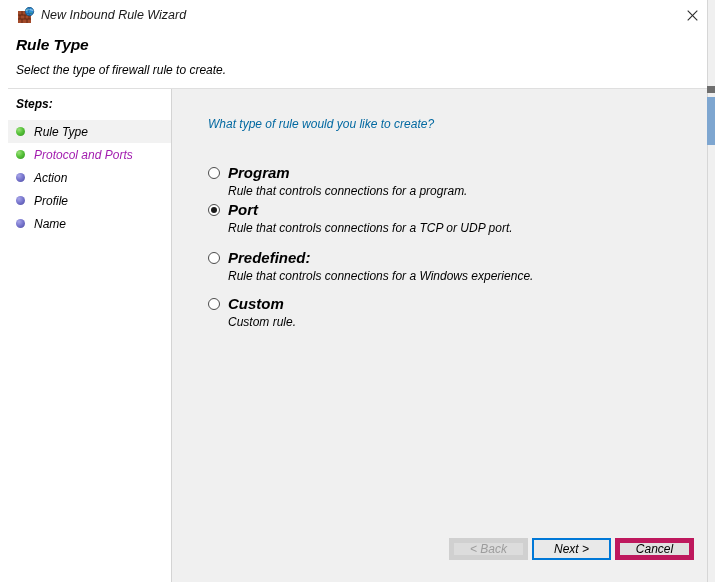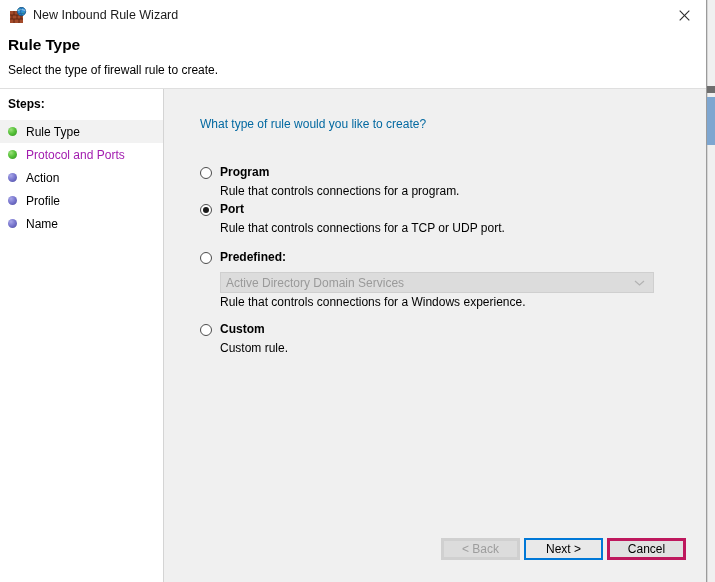--- a/index.html
+++ b/index.html
@@ -13,27 +13,28 @@
     font-family: "Liberation Sans", sans-serif;
     font-size: 12px;
     color: #000000;
     overflow: hidden;
     position: relative;
   }
 
   
   .window {
     position: absolute;
-    left: 0; top: 0;
+    left: 8px; top: 0;
     width: 707px;
     height: 582px;
     background: #ffffff;
     border-right: 1px solid #9b9b9b;
     box-sizing: border-box;
     overflow: hidden;
+    font-style: italic;
   }
 
   
   .titlebar {
     position: absolute;
     left: 0; top: 0;
     width: 707px;
     height: 31px;
     background: #ffffff;
   }
@@ -182,21 +183,21 @@
   }
   .radio.checked::after {
     content: "";
     position: absolute;
     left: 2px; top: 2px;
     width: 6px; height: 6px;
     border-radius: 50%;
     background: #1a1a1a;
   }
   .option-title {
-    font-size: 12px;
+    font-size: 15px;
     font-weight: bold;
     color: #000000;
     line-height: 15px;
   }
   .option-desc {
     margin-left: 20px;
     margin-top: 2px;
     font-size: 12px;
     color: #000000;
     line-height: 15px;
@@ -239,21 +240,21 @@
   .btn {
     position: absolute;
     top: 0;
     height: 22px;
     font-family: "Liberation Sans", sans-serif;
     font-size: 12px;
     display: flex;
     align-items: center;
     justify-content: center;
     background: #e1e1e1;
-    border: 3px solid #be185d;
+    border: 5px solid #be185d;
     box-sizing: border-box;
     color: #000000;
     cursor: default;
     white-space: nowrap;
   }
   .btn.disabled {
     color: #9d9d9d;
     background: #dcdcdc;
     border-color: #d0d0d0;
   }
@@ -386,28 +387,20 @@
             <span class="option-title">Port</span>
           </div>
           <div class="option-desc">Rule that controls connections for a TCP or UDP port.</div>
         </div>
 
         <div class="option-row" style="margin-top:14px;">
           <div class="option-head">
             <span class="radio"></span>
             <span class="option-title">Predefined:</span>
           </div>
-          <div class="combo">
-            <span class="combo-text">Active Directory Domain Services</span>
-            <span class="combo-arrow">
-              <svg width="11" height="7" viewBox="0 0 11 7">
-                <path d="M1 1.5 L5.5 5.5 L10 1.5" fill="none" stroke="#b2b2b2" stroke-width="1.2"></path>
-              </svg>
-            </span>
-          </div>
           <div class="option-desc">Rule that controls connections for a Windows experience.</div>
         </div>
 
         <div class="option-row" style="margin-top:12px;">
           <div class="option-head">
             <span class="radio"></span>
             <span class="option-title">Custom</span>
           </div>
           <div class="option-desc">Custom rule.</div>
         </div>

